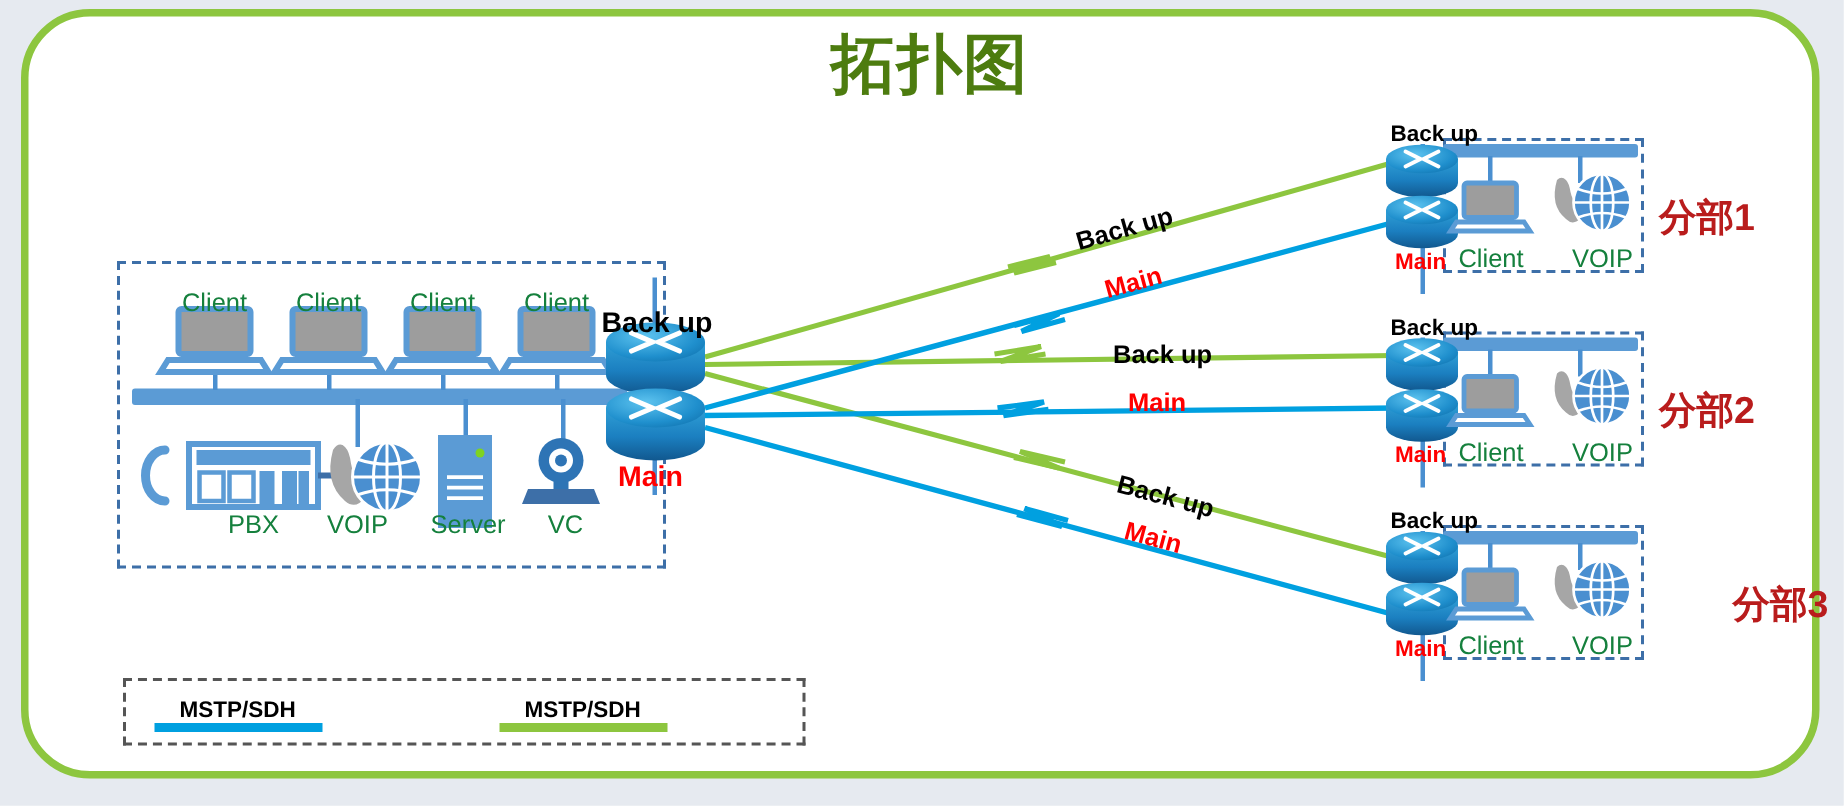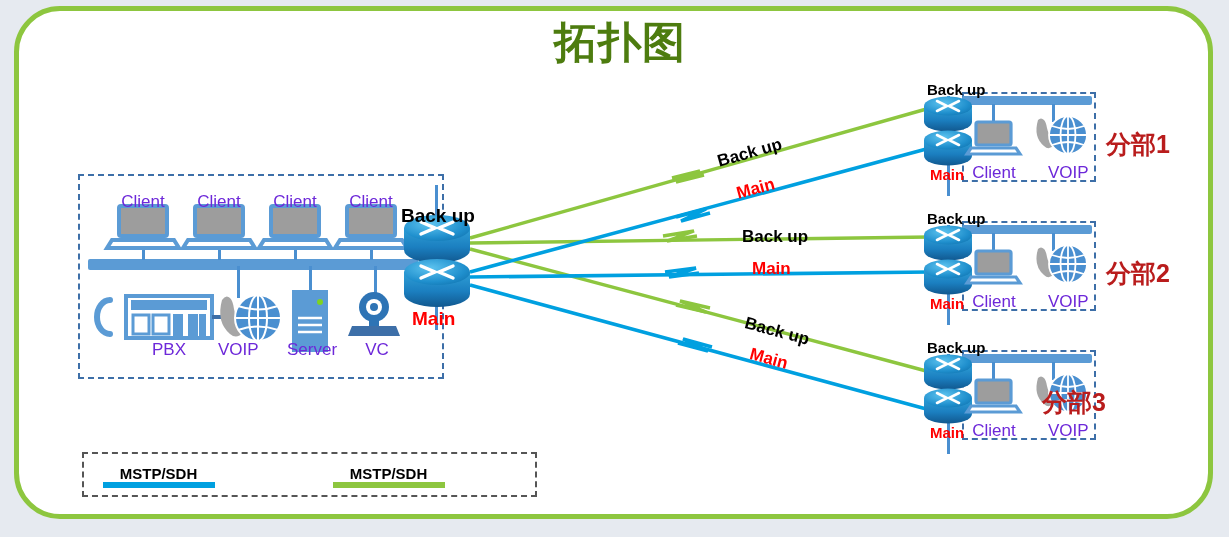--- a/index.html
+++ b/index.html
@@ -86,21 +86,21 @@
   .drop {
     position: absolute;
     width: 3px;
     background: #4a8fd0;
   }
 
   
   .dev-label {
     position: absolute;
     font-size: 17px;
-    color: #6d28d9;
+    color: #15803d;
     text-align: center;
     line-height: 20px;
     white-space: normal;
   }
   .lbl-backup {
     position: absolute;
     font-size: 19px;
     font-weight: bold;
     color: #000;
     white-space: nowrap;
@@ -429,21 +429,21 @@
         <path d="M1052 403 q16 -6 32 0"></path>
         <line x1="1068" y1="374" x2="1068" y2="412"></line>
       </g>
     </g>
   </svg>
 
   <div class="lbl-backup small" style="left:927px; top:339px;">Back up</div>
   <div class="lbl-main small" style="left:930px; top:424px;">Main</div>
   <div class="dev-label" style="left:972px; top:421px; width:44px;">Client</div>
   <div class="dev-label" style="left:1048px; top:421px; width:40px;">VOIP</div>
-  <div class="branch-name" style="left:1042px; top:386px;">分部3</div>
+  <div class="branch-name" style="left:1155px; top:386px;">分部3</div>
 
   <div class="legend">
     <div class="legend-item" style="left:18px;">
       <span class="legend-text">MSTP/SDH</span>
       <span class="legend-swatch" style="background:#00A0E0;"></span>
     </div>
     <div class="legend-item" style="left:248px;">
       <span class="legend-text">MSTP/SDH</span>
       <span class="legend-swatch" style="background:#8DC63F;"></span>
     </div>

